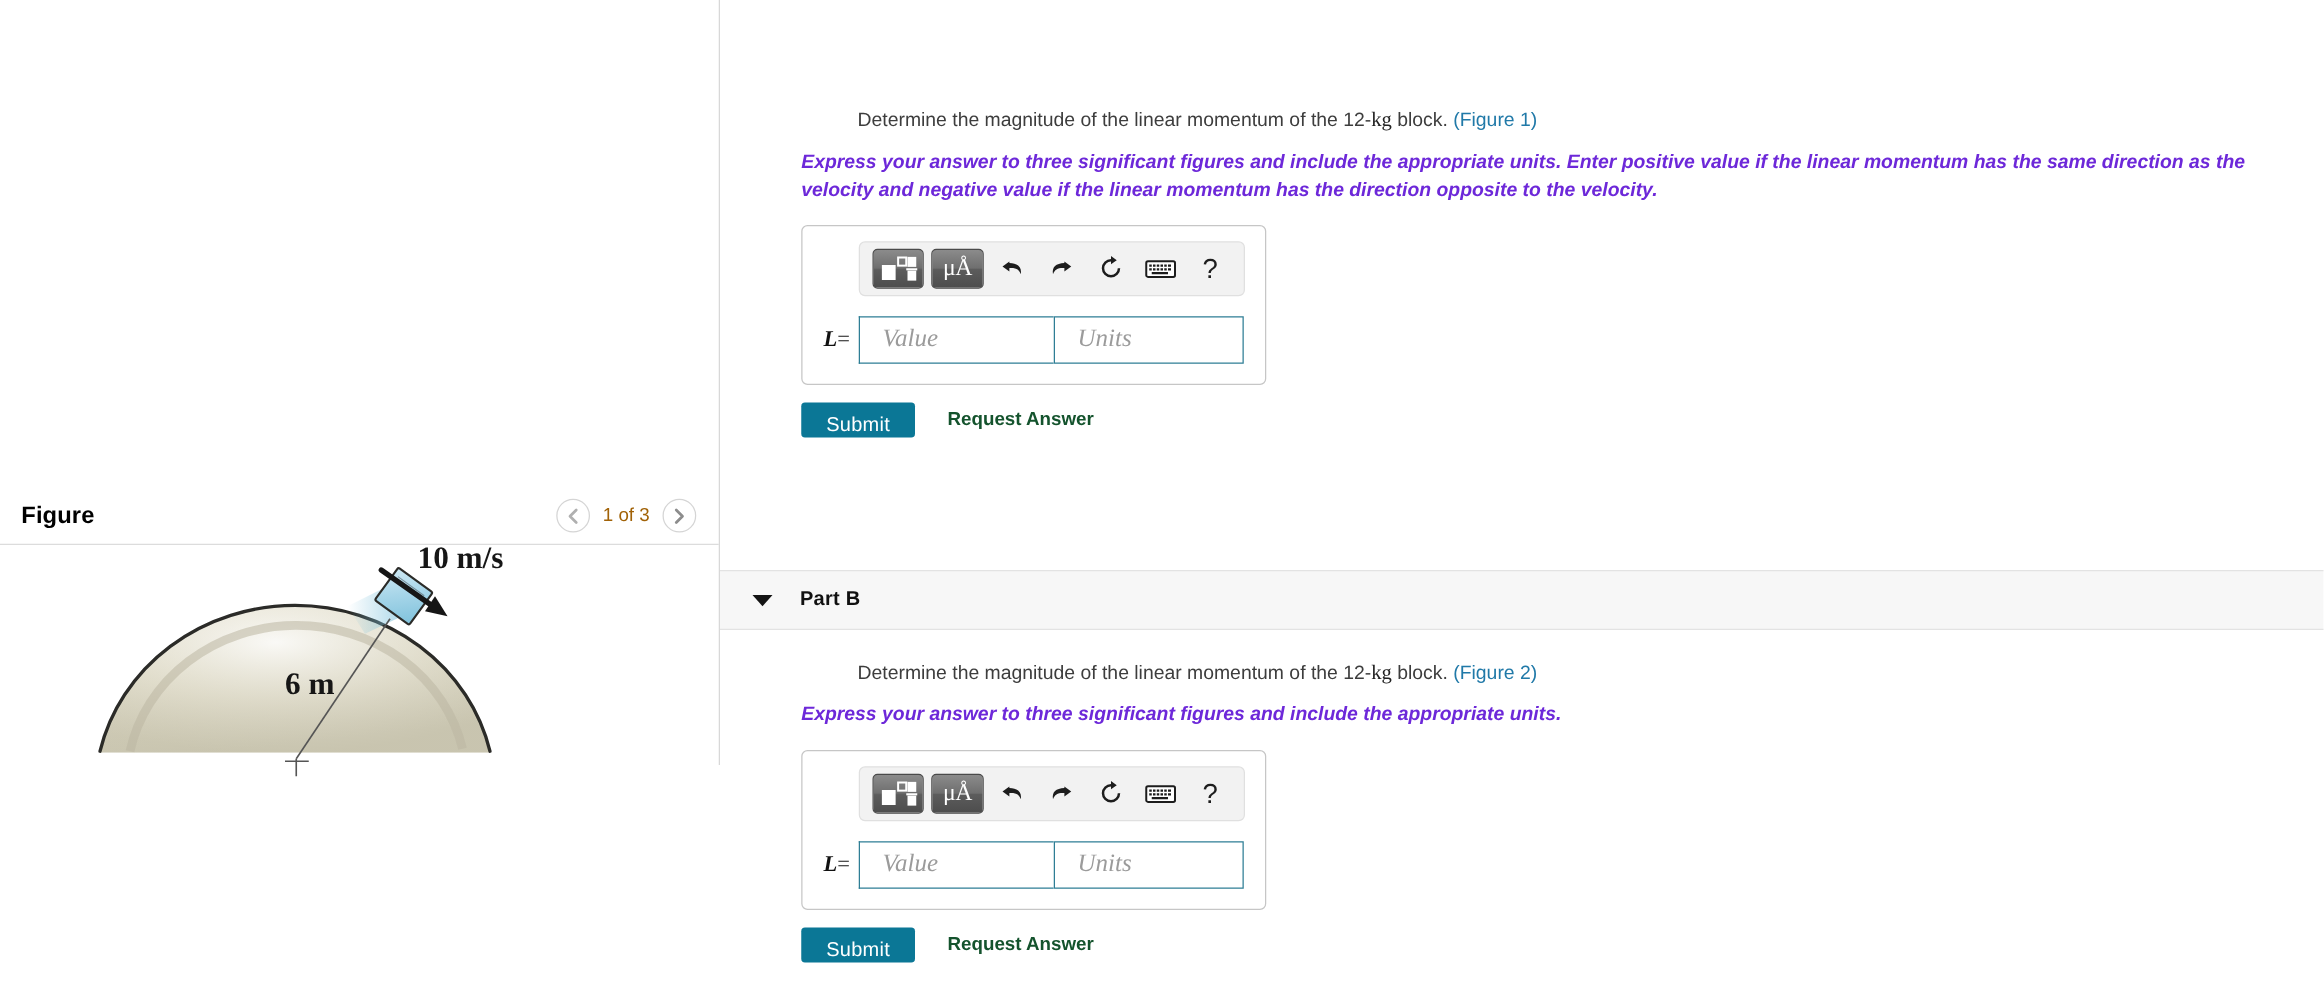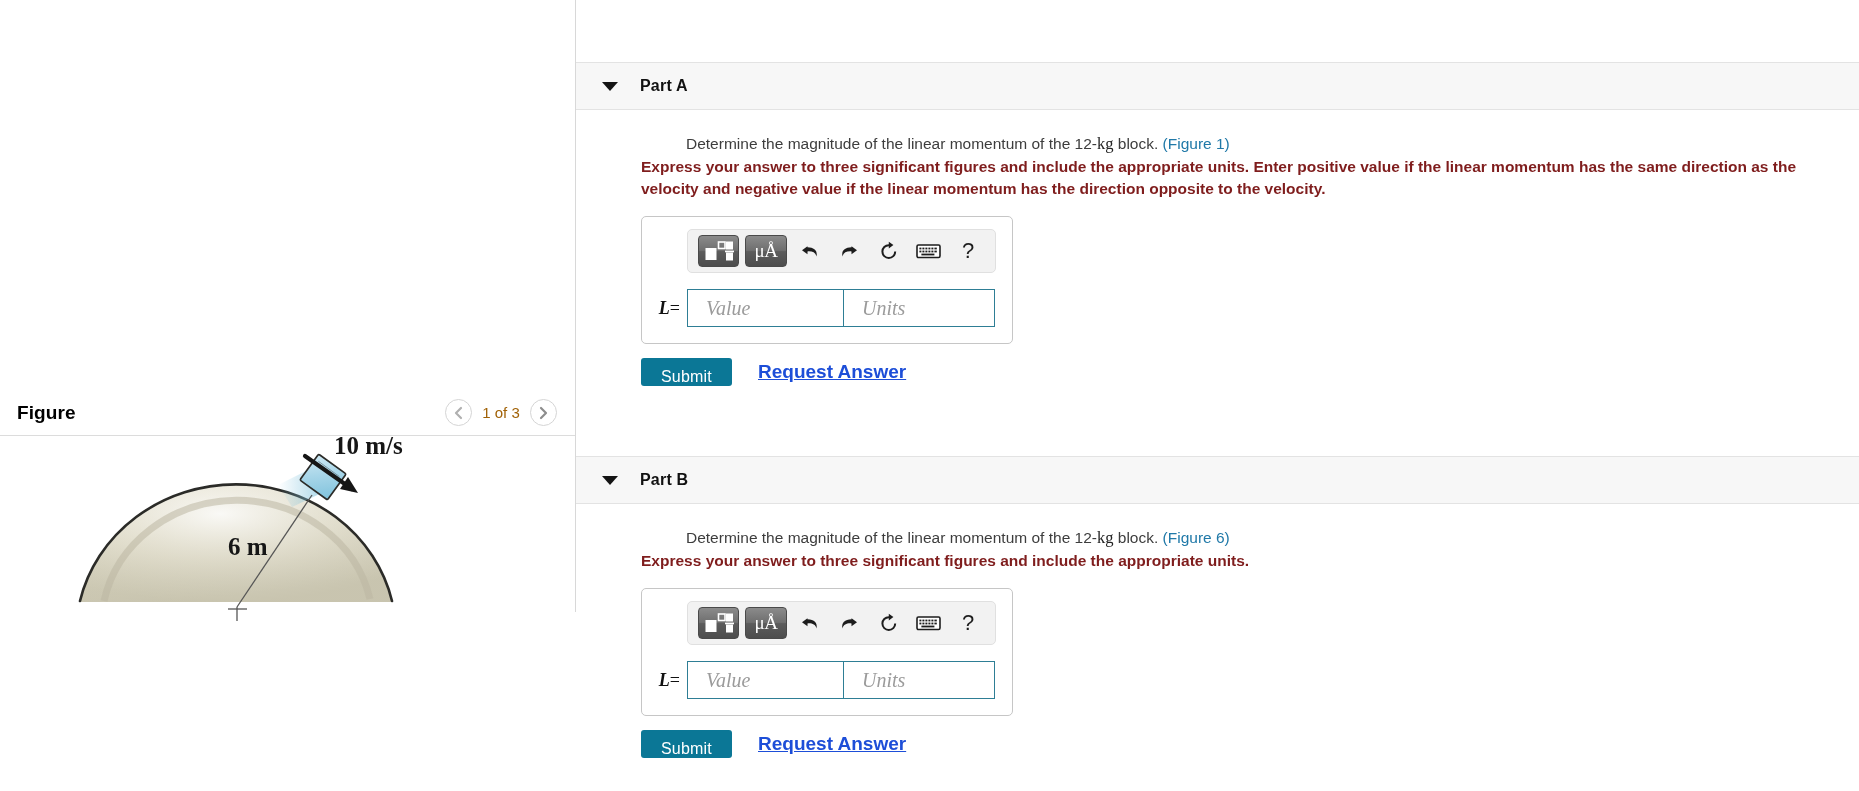--- a/index.html
+++ b/index.html
@@ -121,23 +121,25 @@
   }
   .figlink {
     color: #2079a8;
     text-decoration: none;
     cursor: pointer;
   }
 
   .q-bold {
     font-size: 15.5px;
     font-weight: bold;
-    color: #7f1d1d;
+    color: #6d28d9;
+    margin-top: 11px;
     line-height: 1.43;
     max-width: 1200px;
+    font-style: italic;
   }
 
   
   .answer-box {
     margin-top: 16px;
     width: 372px;
     border: 1px solid #c6c6c6;
     border-radius: 5px;
     background: #fff;
     padding: 12px 14px 16px 14px;
@@ -221,24 +223,23 @@
     color: #fff;
     border: none;
     border-radius: 3px;
     font-size: 16px;
     font-family: "Liberation Sans", sans-serif;
     padding: 10px 20px 0 20px;
     cursor: pointer;
     letter-spacing: .2px;
   }
   .request-link {
-    color: #1d4ed8;
-    font-size: 19px;
+    color: #14532d;
+    font-size: 15px;
     font-weight: bold;
-    text-decoration: underline;
     cursor: pointer;
   }
 </style>
 </head>
 <body>
 
 <div id="app">
 
   <div class="figure-panel">
 
@@ -313,24 +314,20 @@
           <line x1="228" y1="188" x2="247" y2="188" stroke="#555" stroke-width="1.3"></line>
         </g>
         <text x="228" y="134" font-family="Liberation Serif, serif" font-size="25" fill="#161616">6 m</text>
       </svg>
     </div>
   </div>
 
   <div class="content">
 
     <div class="part-wrap part-a-wrap">
-      <div class="part-header">
-        <div class="caret"></div>
-        <div class="part-label">Part A</div>
-      </div>
       <div class="part-body">
         <div class="q-text">
           <span>Determine the magnitude of the linear momentum of the 12-</span><span class="unitserif">kg</span><span> block. </span><a class="figlink">(Figure 1)</a>
         </div>
         <div class="q-bold">Express your answer to three significant figures and include the appropriate units. Enter positive value if the linear momentum has the same direction as the velocity and negative value if the linear momentum has the direction opposite to the velocity.</div>
 
         <div class="answer-box">
           <div class="mini-toolbar">
             <div class="tb-btn">
               <svg width="30" height="22" viewBox="0 0 30 22" aria-hidden="true">
@@ -401,21 +398,21 @@
       </div>
     </div>
 
     <div class="part-wrap part-b-wrap">
       <div class="part-header">
         <div class="caret"></div>
         <div class="part-label">Part B</div>
       </div>
       <div class="part-body">
         <div class="q-text">
-          <span>Determine the magnitude of the linear momentum of the 12-</span><span class="unitserif">kg</span><span> block. </span><a class="figlink">(Figure 6)</a>
+          <span>Determine the magnitude of the linear momentum of the 12-</span><span class="unitserif">kg</span><span> block. </span><a class="figlink">(Figure 2)</a>
         </div>
         <div class="q-bold">Express your answer to three significant figures and include the appropriate units.</div>
 
         <div class="answer-box">
           <div class="mini-toolbar">
             <div class="tb-btn">
               <svg width="30" height="22" viewBox="0 0 30 22" aria-hidden="true">
                 <rect x="1.5" y="8" width="11" height="12" fill="#fff"></rect>
                 <rect x="14.5" y="2" width="6.5" height="6.5" fill="none" stroke="#fff" stroke-width="1.6"></rect>
                 <rect x="22" y="1.5" width="7" height="8" fill="#fff"></rect>

